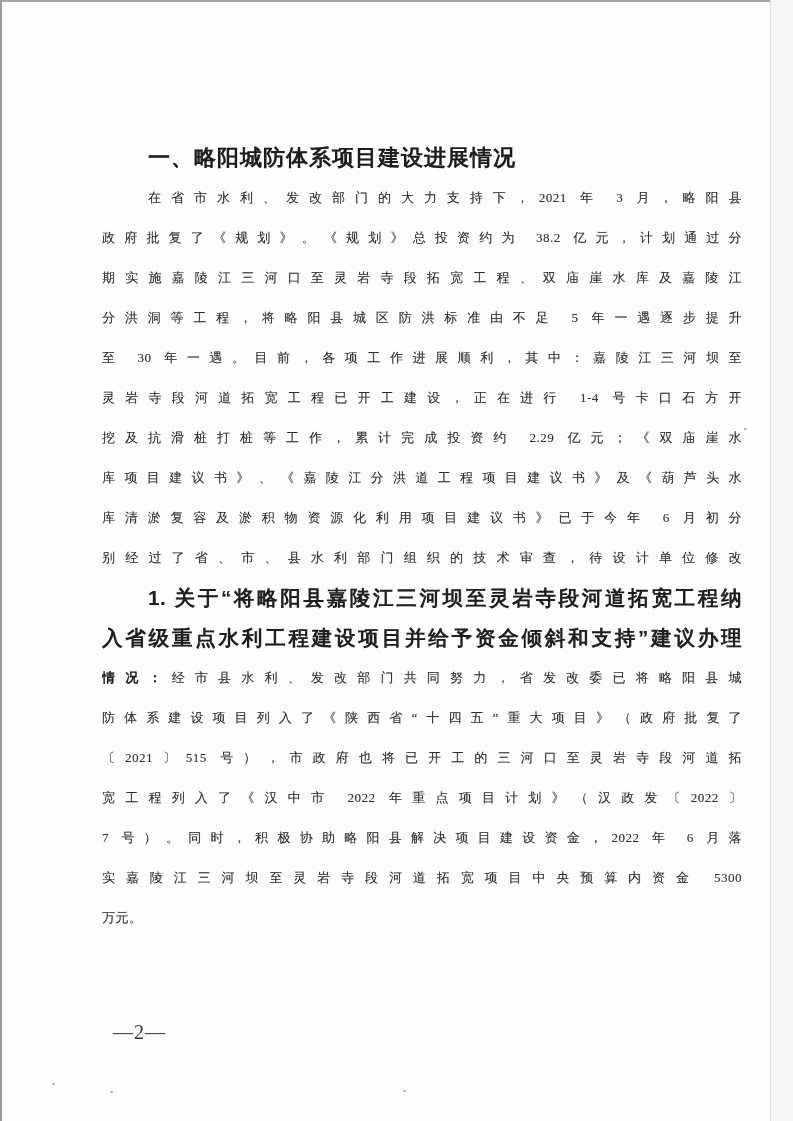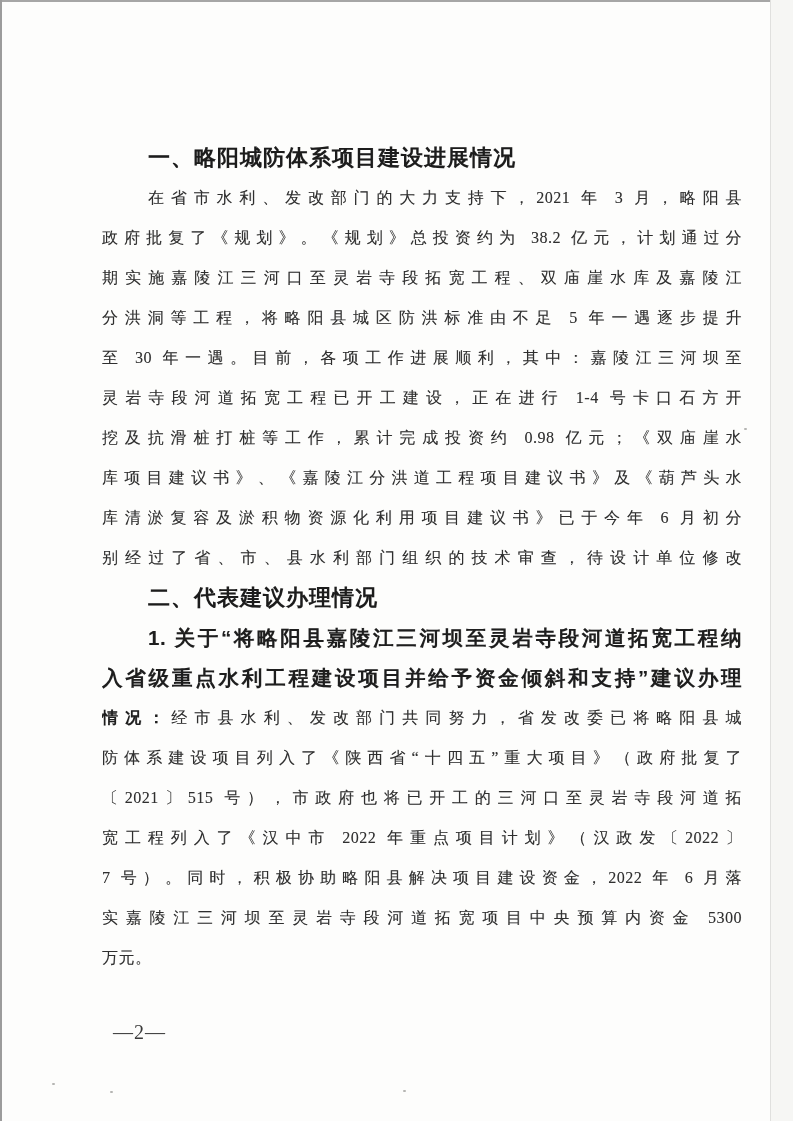--- a/index.html
+++ b/index.html
@@ -18,21 +18,21 @@
   .right-shade{position:absolute;top:0;bottom:0;left:771px;right:0;background:#f6f6f4;}
   .fold-line{position:absolute;top:0;bottom:0;left:770px;width:1px;background:#e0e0de;}
   .speck{position:absolute;width:3px;height:2px;background:#b5b5b3;border-radius:1px;}
 
   .text-block{
     position:absolute;left:102px;top:138px;width:640px;
     text-shadow:0.3px 0.3px 0.6px rgba(70,70,70,0.35);
   }
   .line{
     height:40px;line-height:40px;overflow:hidden;
-    font-size:16px;letter-spacing:0.5px;color:#2f2f2f;
+    font-size:13px;letter-spacing:0.5px;color:#2f2f2f;
     text-align:justify;
   }
   .just{text-align:justify;text-align-last:justify;}
   .indent{text-indent:46px;}
   .heading{
     font-family:"Liberation Sans","DejaVu Sans",sans-serif;
     font-weight:700;font-size:22px;color:#1c1c1c;letter-spacing:1px;
     text-align:left;text-align-last:left;
   }
   .bold-line,.lead-bold{
@@ -62,26 +62,25 @@
   <main class="text-block">
 
     <div class="line heading indent">一、略阳城防体系项目建设进展情况</div>
 
     <div class="line just indent">在省市水利、发改部门的大力支持下，2021 年 3 月，略阳县</div>
     <div class="line just">政府批复了《规划》。《规划》总投资约为 38.2 亿元，计划通过分</div>
     <div class="line just">期实施嘉陵江三河口至灵岩寺段拓宽工程、双庙崖水库及嘉陵江</div>
     <div class="line just">分洪洞等工程，将略阳县城区防洪标准由不足 5 年一遇逐步提升</div>
     <div class="line just">至 30 年一遇。目前，各项工作进展顺利，其中：嘉陵江三河坝至</div>
     <div class="line just">灵岩寺段河道拓宽工程已开工建设，正在进行 1-4 号卡口石方开</div>
-    <div class="line just">挖及抗滑桩打桩等工作，累计完成投资约 0.98 亿元；《双庙崖水</div>
+    <div class="line just">挖及抗滑桩打桩等工作，累计完成投资约 2.29 亿元；《双庙崖水</div>
     <div class="line just">库项目建议书》、《嘉陵江分洪道工程项目建议书》及《葫芦头水</div>
     <div class="line just">库清淤复容及淤积物资源化利用项目建议书》已于今年 6 月初分</div>
     <div class="line just">别经过了省、市、县水利部门组织的技术审查，待设计单位修改</div>
 
-    <div class="line heading indent">二、代表建议办理情况</div>
 
     <div class="line just indent bold-line">1. 关于“将略阳县嘉陵江三河坝至灵岩寺段河道拓宽工程纳</div>
     <div class="line just bold-line">入省级重点水利工程建设项目并给予资金倾斜和支持”建议办理</div>
 
     <div class="line just">
       <span class="lead-bold">情况：</span><span>经市县水利、发改部门共同努力，省发改委已将略阳县城</span>
     </div>
 
     <div class="line just">防体系建设项目列入了《陕西省“十四五”重大项目》（政府批复了</div>
     <div class="line just">〔2021〕515 号），市政府也将已开工的三河口至灵岩寺段河道拓</div>

